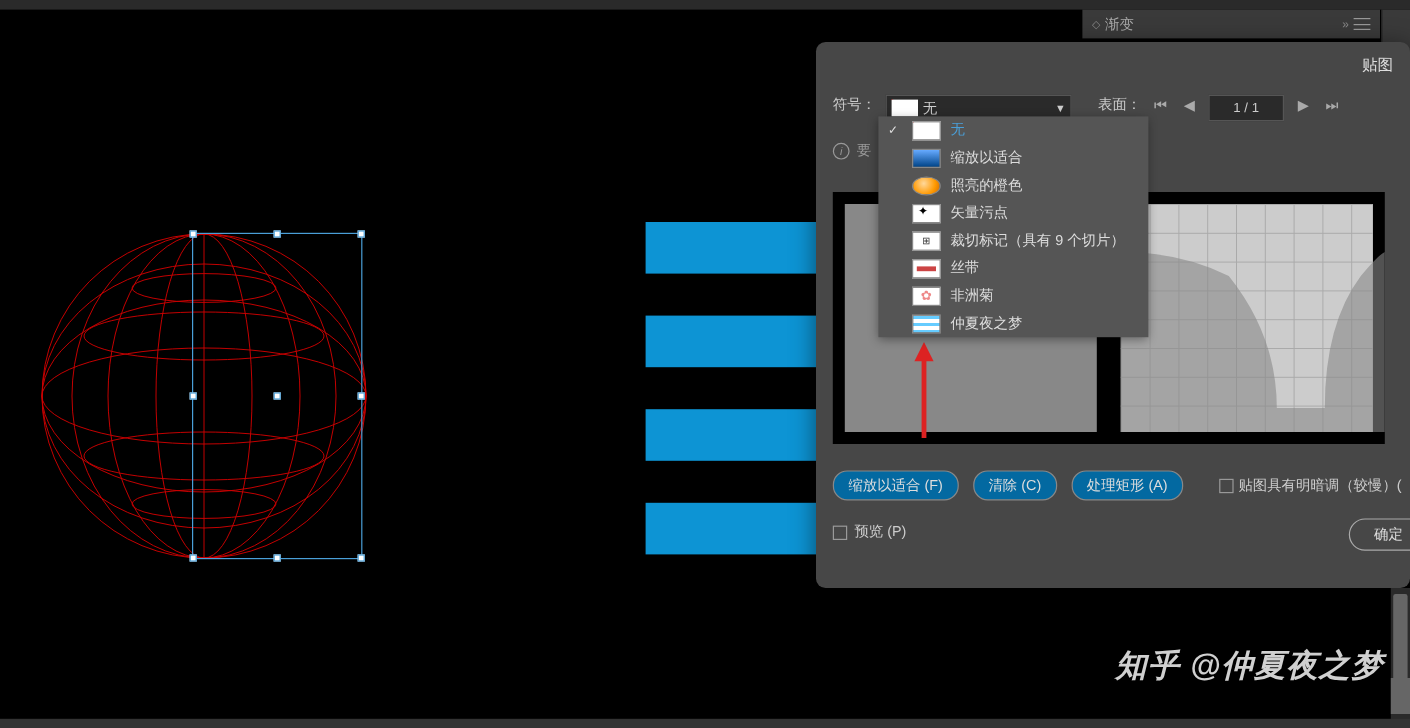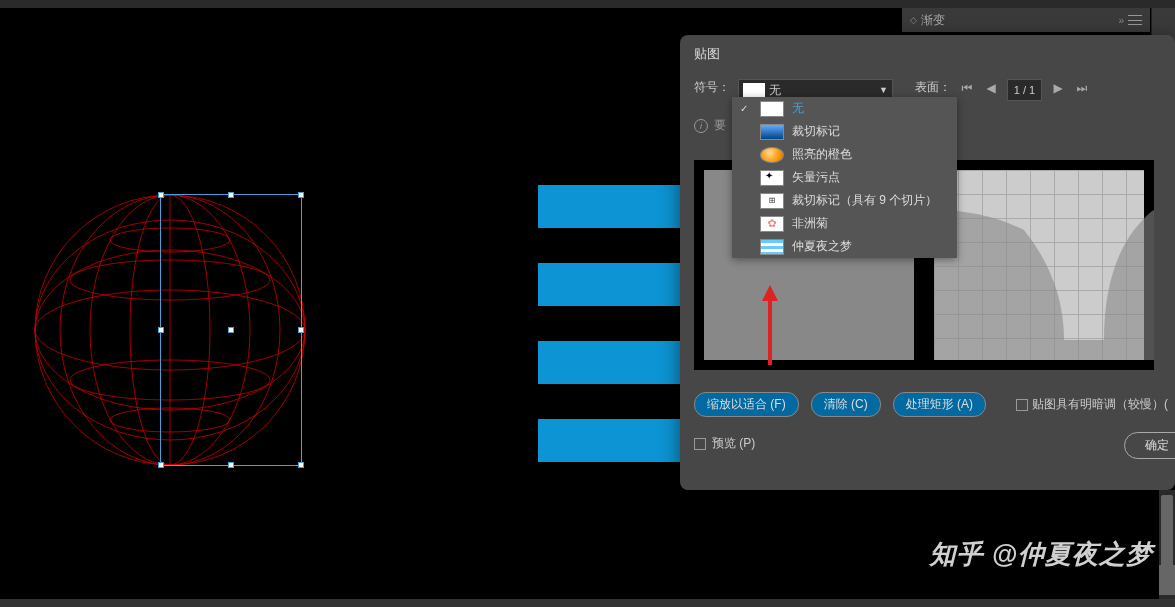--- a/index.html
+++ b/index.html
@@ -111,20 +111,21 @@
       width: 495px;
       height: 455px;
       background: #474747;
       border-radius: 8px;
       box-shadow: 0 4px 20px rgba(0,0,0,0.5);
     }
     .dialog-title {
       padding: 10px 14px;
       color: #ddd;
       font-size: 13px;
+      text-align: right;
     }
     .dialog-row1 {
       display: flex;
       align-items: flex-start;
       padding: 6px 14px;
       gap: 8px;
     }
     .symbol-label { color: #ccc; }
     .symbol-select {
       width: 155px;
@@ -160,21 +161,21 @@
     .surface-label { margin-left: 14px; color: #ccc; }
     .nav-btn {
       width: 16px; height: 18px;
       color: #aaa;
       cursor: pointer;
       display: flex;
       align-items: center;
       justify-content: center;
     }
     .page-box {
-      width: 35px;
+      width: 63px;
       height: 22px;
       background: #2a2a2a;
       border: 1px solid #555;
       display: flex;
       align-items: center;
       justify-content: center;
       color: #ccc;
       font-size: 11px;
     }
     
@@ -461,36 +462,41 @@
 
 <div class="dropdown-list">
   <div class="dd-item selected">
     <span class="dd-check">✓</span>
     <div class="dd-thumb none"></div>
     <span>无</span>
   </div>
   <div class="dd-item">
     <span class="dd-check"></span>
     <div class="dd-thumb blue-grad"></div>
-    <span>裁切标记</span>
+    <span>缩放以适合</span>
   </div>
   <div class="dd-item">
     <span class="dd-check"></span>
     <div class="dd-thumb orange"></div>
     <span>照亮的橙色</span>
   </div>
   <div class="dd-item">
     <span class="dd-check"></span>
     <div class="dd-thumb ink"></div>
     <span>矢量污点</span>
   </div>
   <div class="dd-item">
     <span class="dd-check"></span>
     <div class="dd-thumb crop">⊞</div>
     <span>裁切标记（具有 9 个切片）</span>
+  </div>
+  <div class="dd-item">
+    <span class="dd-check"></span>
+    <div class="dd-thumb ribbon"></div>
+    <span>丝带</span>
   </div>
   <div class="dd-item">
     <span class="dd-check"></span>
     <div class="dd-thumb flower">✿</div>
     <span>非洲菊</span>
   </div>
   <div class="dd-item">
     <span class="dd-check"></span>
     <div class="dd-thumb rect-sym"></div>
     <span>仲夏夜之梦</span>

